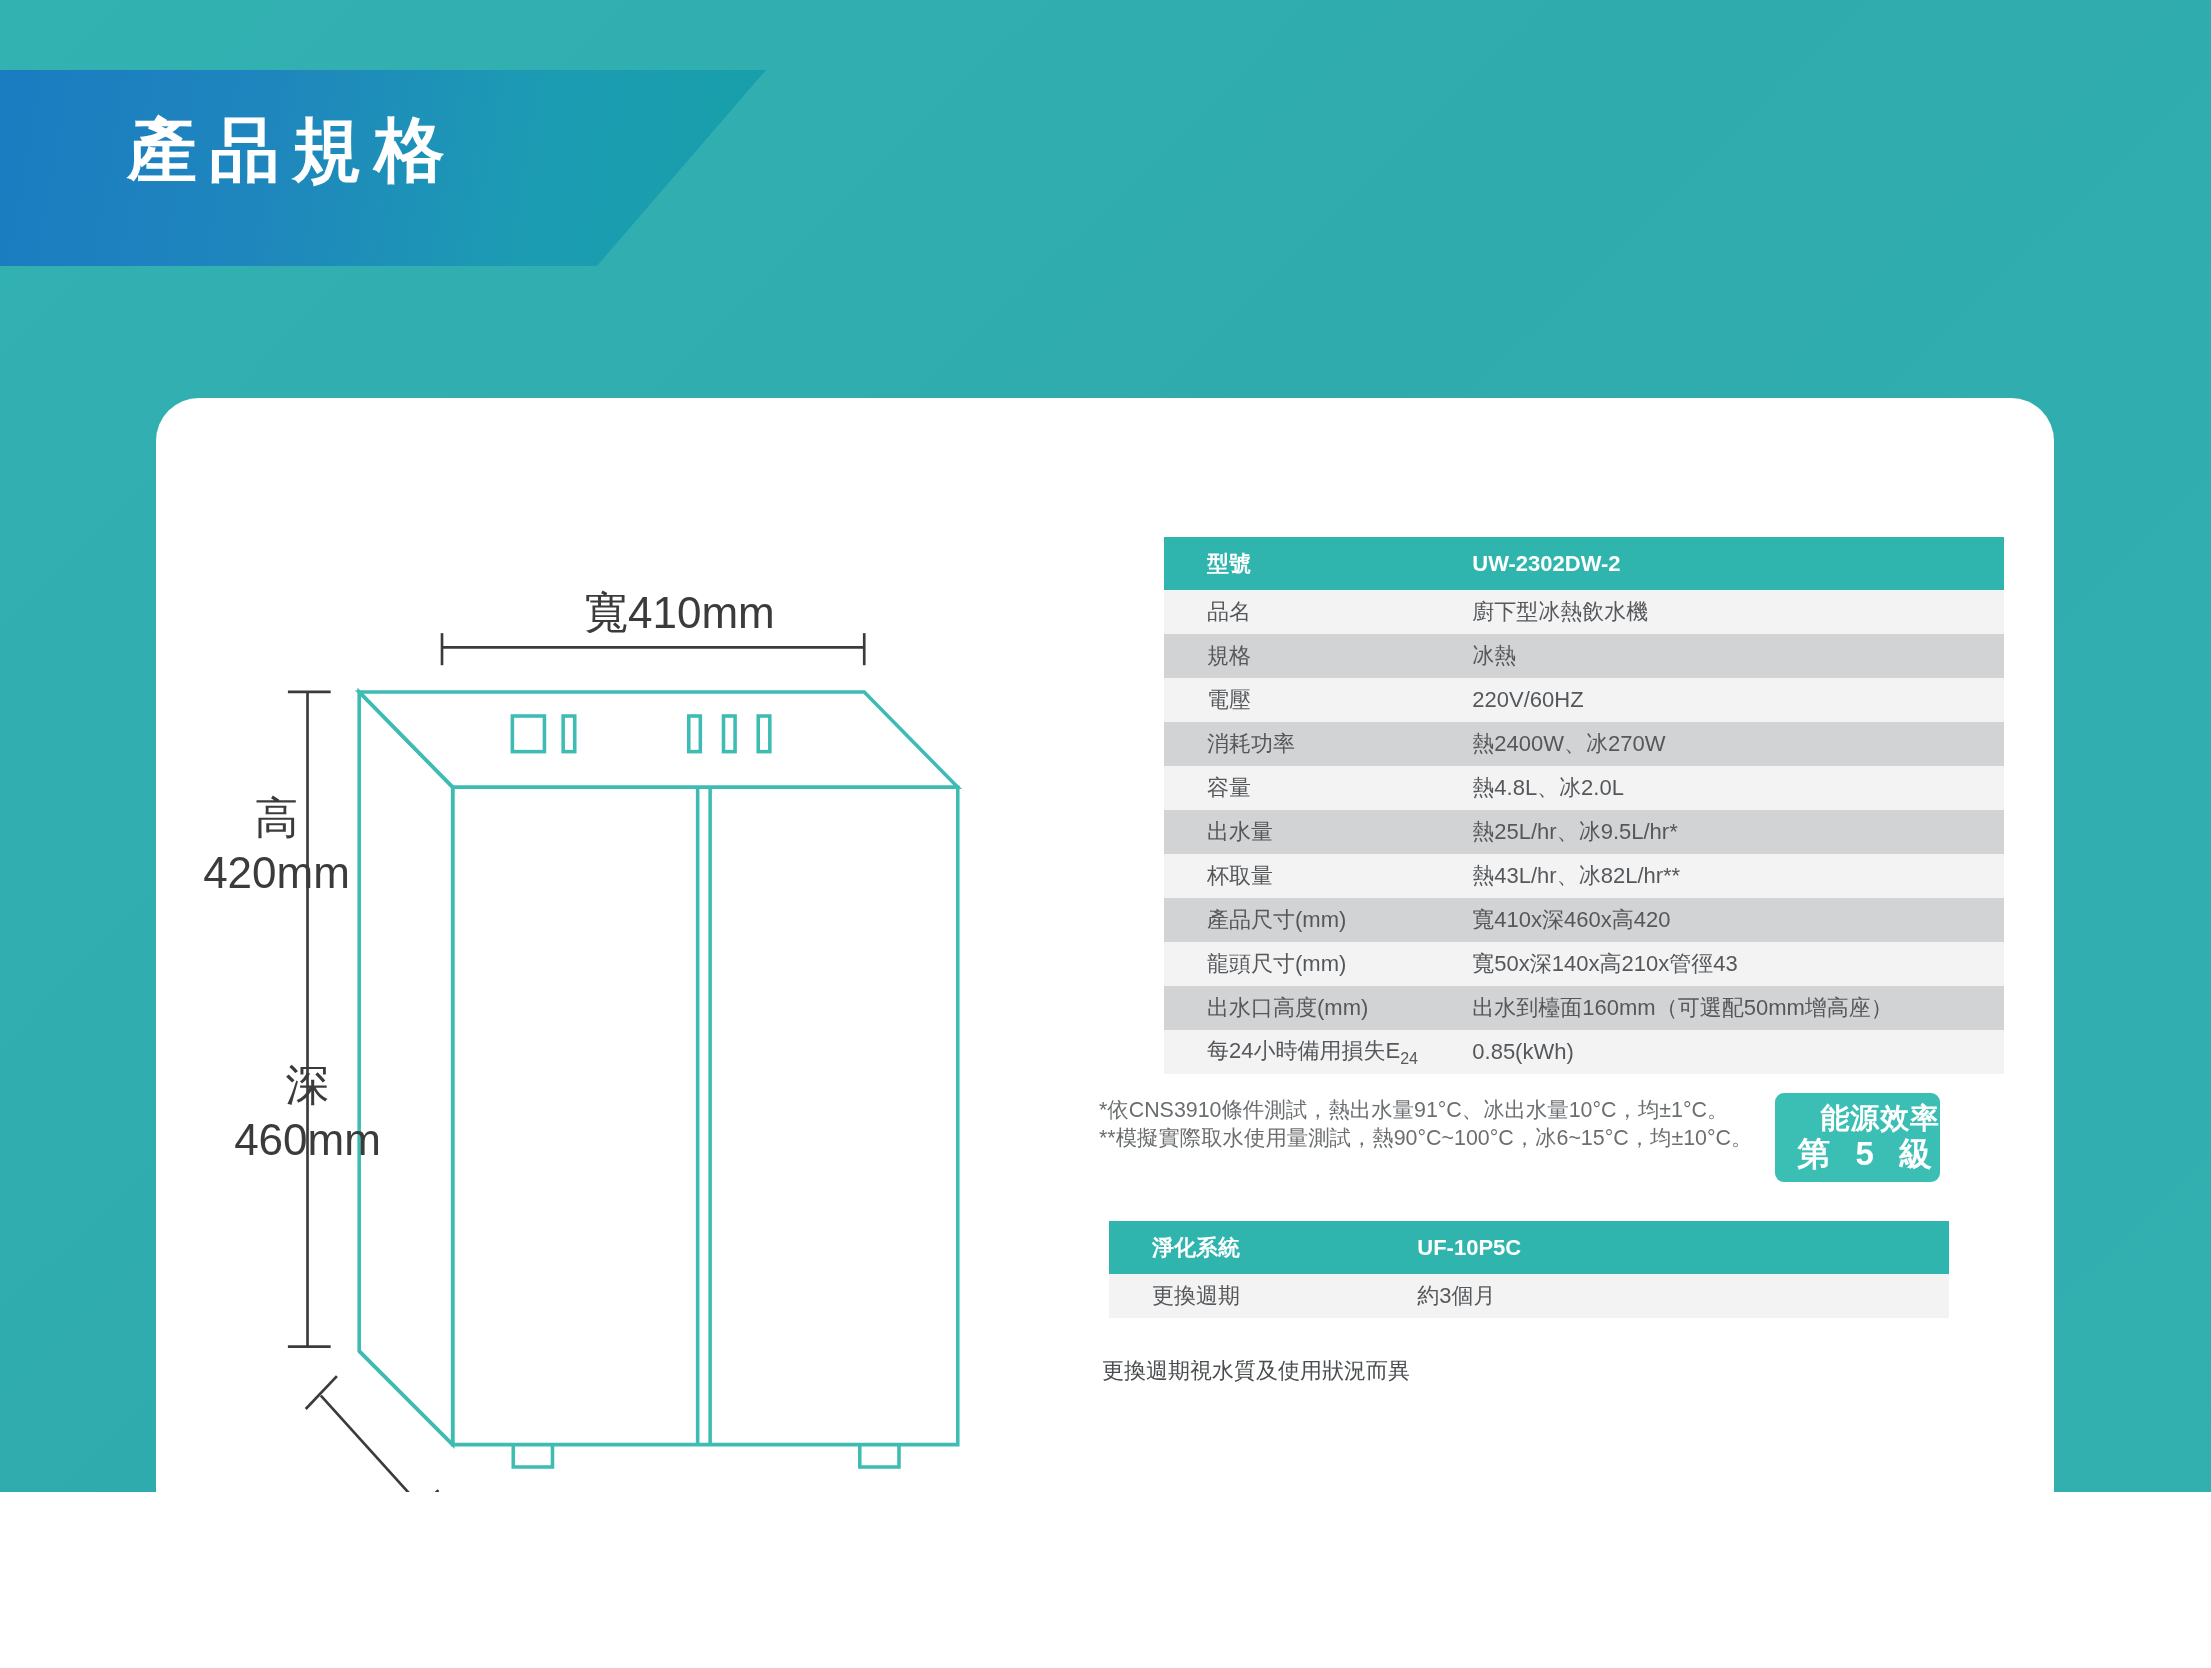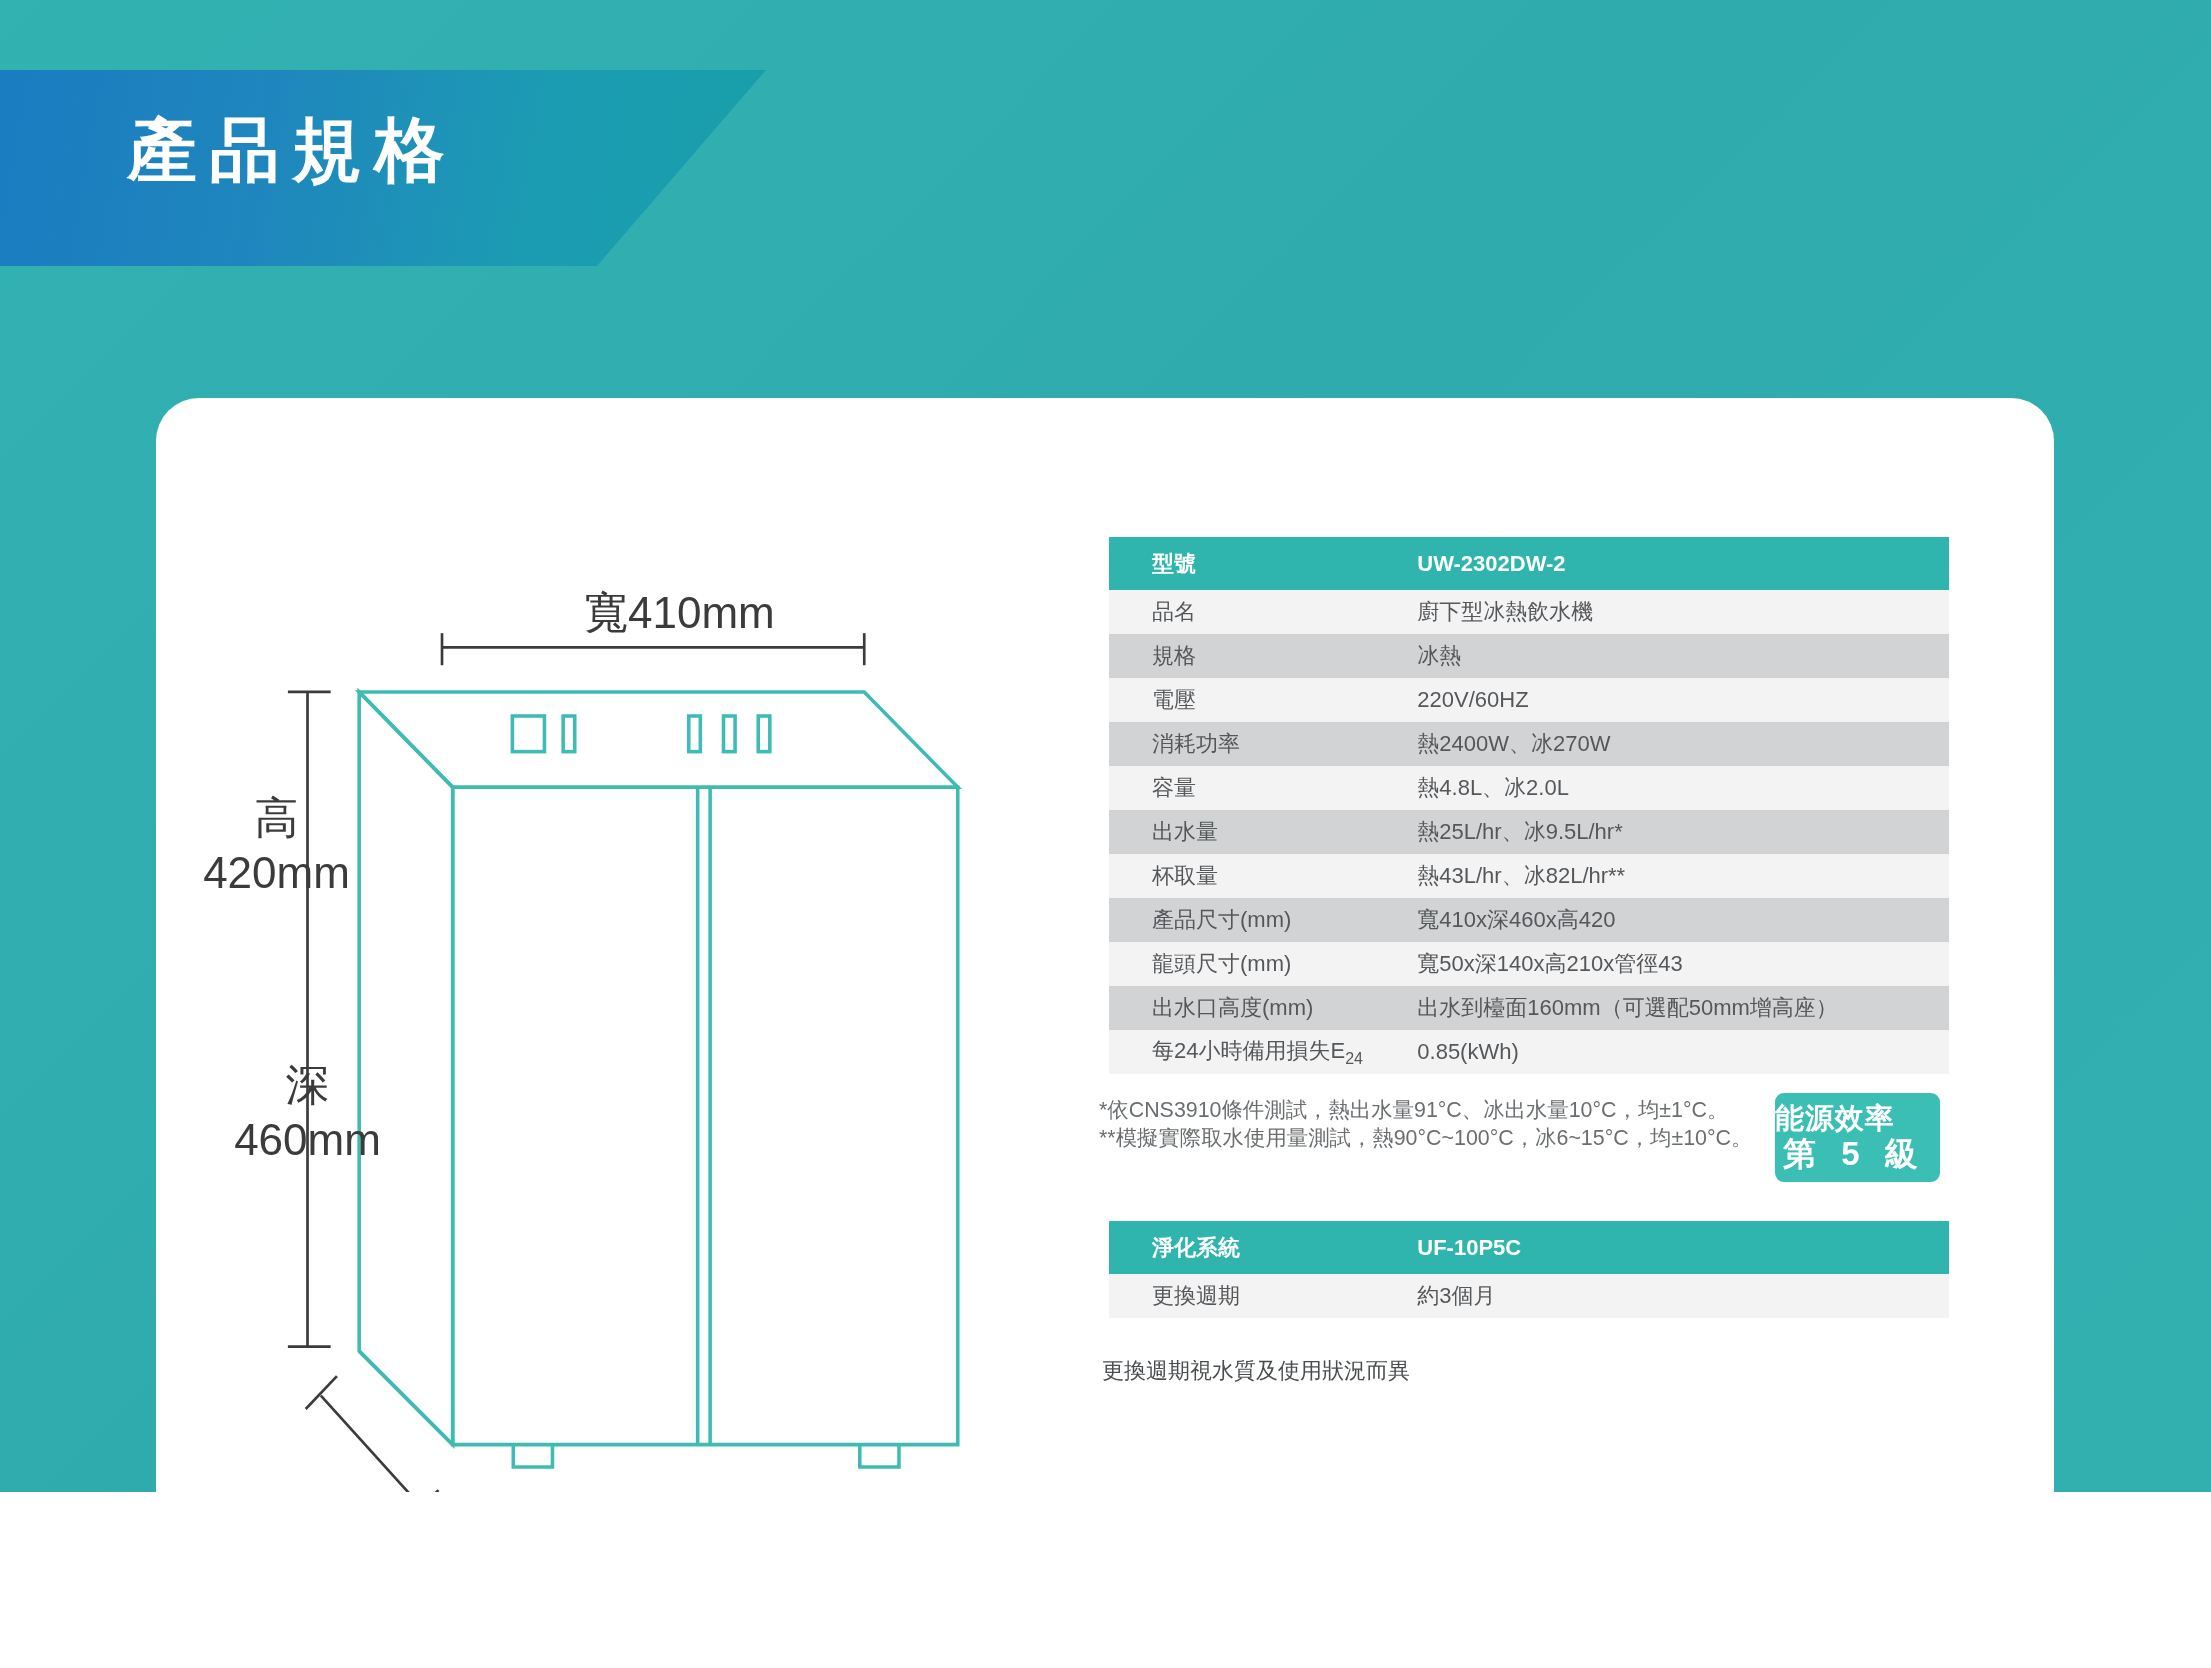--- a/index.html
+++ b/index.html
@@ -76,21 +76,21 @@
   #dim-height-label { left: 9px; top: 392px; width: 223px; text-align: center; white-space: normal; }
   #dim-depth-label  { left: 40px;  top: 659px; width: 223px; text-align: center; white-space: normal; }
 
   
   .spec-table {
     position: absolute;
     width: 840px;
     border-collapse: collapse;
     table-layout: fixed;
   }
-  #table-main { left: 953px; top: 139px; }
+  #table-main { left: 1008px; top: 139px; }
   #table-filter { left: 953px; top: 823px; }
   .spec-table td {
     padding: 0;
     height: 44px;
     vertical-align: middle;
     font-size: 22px;
     color: #55585b;
   }
   .spec-table td.label {
     width: 294px;
@@ -136,21 +136,21 @@
     top: 695px;
     width: 165px;
     height: 89px;
     background: #3bbfb5;
     border-radius: 9px;
     color: #ffffff;
     font-weight: bold;
     display: flex;
     flex-direction: column;
     justify-content: center;
-    align-items: flex-start;
+    align-items: flex-end;
   }
   #energy-badge .line1 { font-size: 29px; letter-spacing: 0.9px; line-height: 1.15; }
   #energy-badge .line2 { font-size: 33px; letter-spacing: 8px; line-height: 1.15; padding-left: 8px; }
 </style>
 </head>
 <body>
 
 <div id="page">
 
   <div id="banner">

